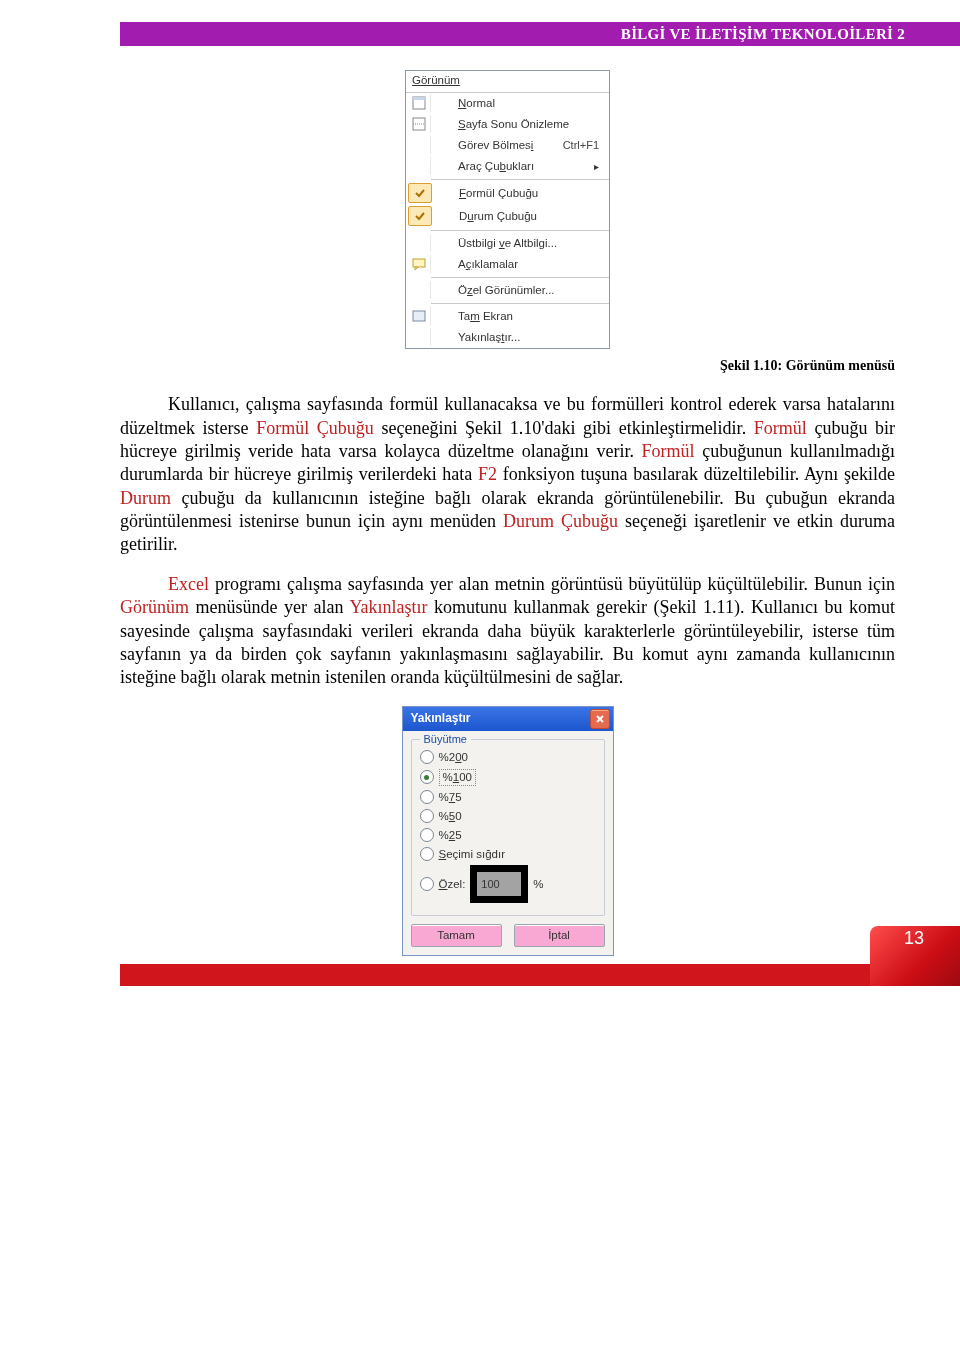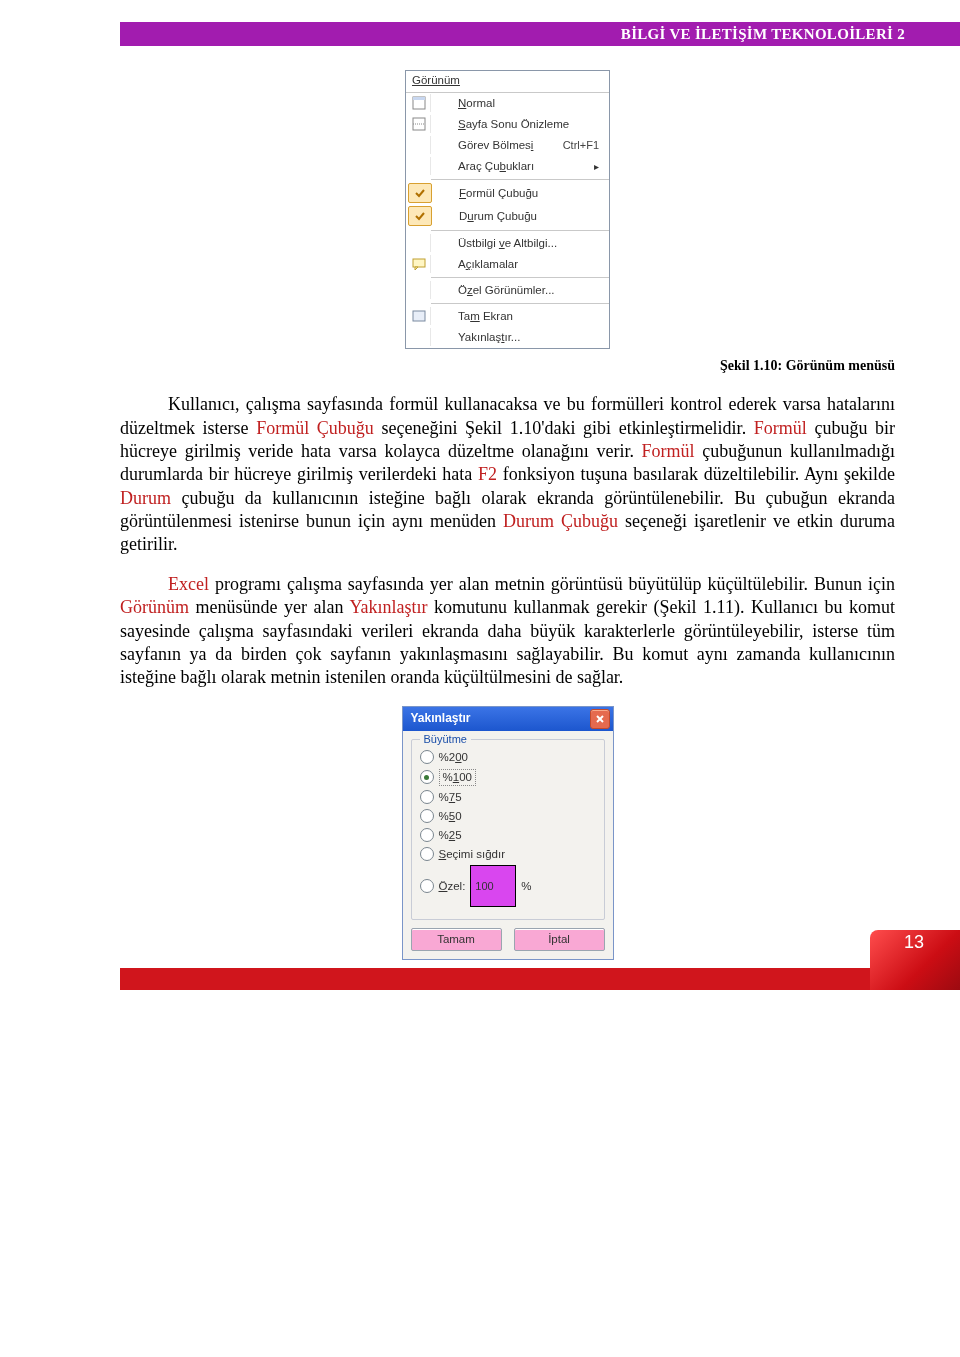--- a/index.html
+++ b/index.html
@@ -177,24 +177,24 @@
     border-radius: 50%;
   }
   .radio-row .ul { text-decoration: underline; }
   .boxed-val {
     border: 1px dotted #888;
     padding: 0 3px;
   }
   .ozel-input {
     width: 36px;
     height: 16px;
-    border: 1px solid #000000;
-    background: #d946ef;
+    border: 7px solid #000000;
+    background: #a3a3a3;
     font-size: 11px;
-    padding: 12px 4px;
+    padding: 4px 4px;
     display: inline-flex;
     align-items: center;
   }
   .zoom-buttons {
     display: flex;
     justify-content: space-between;
     padding: 0 8px 8px 8px;
     gap: 12px;
   }
   .dlg-btn {

